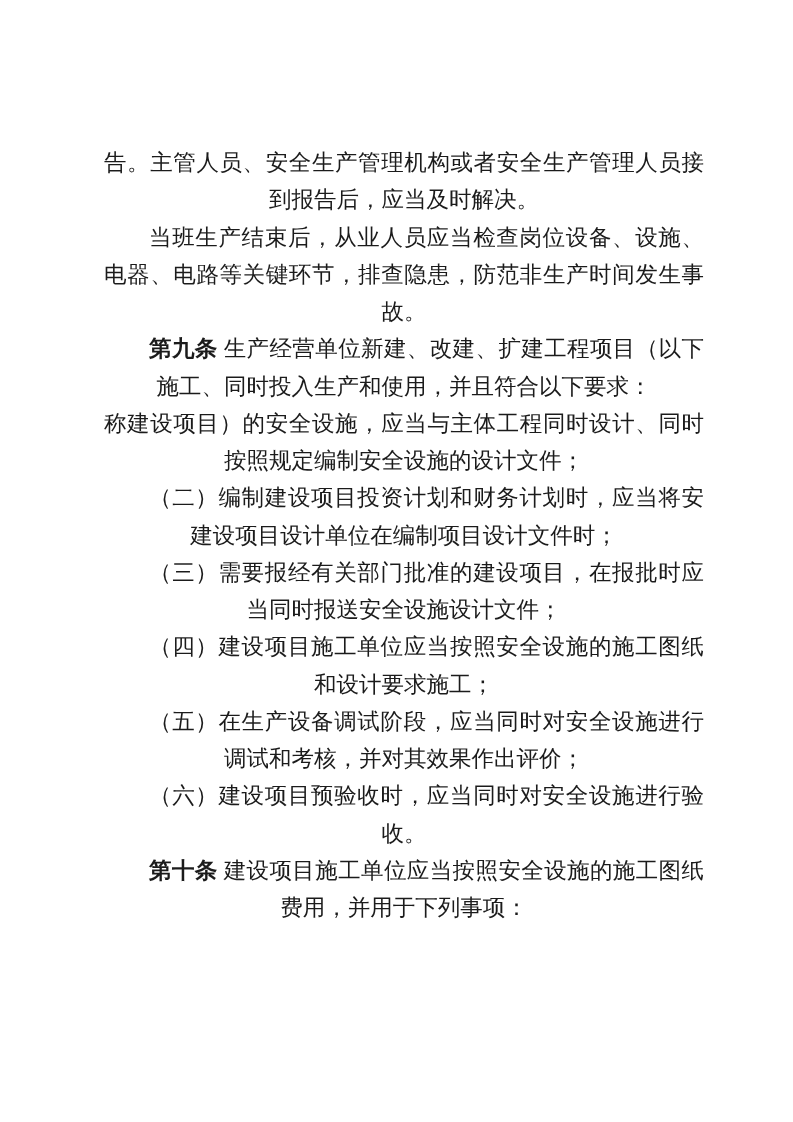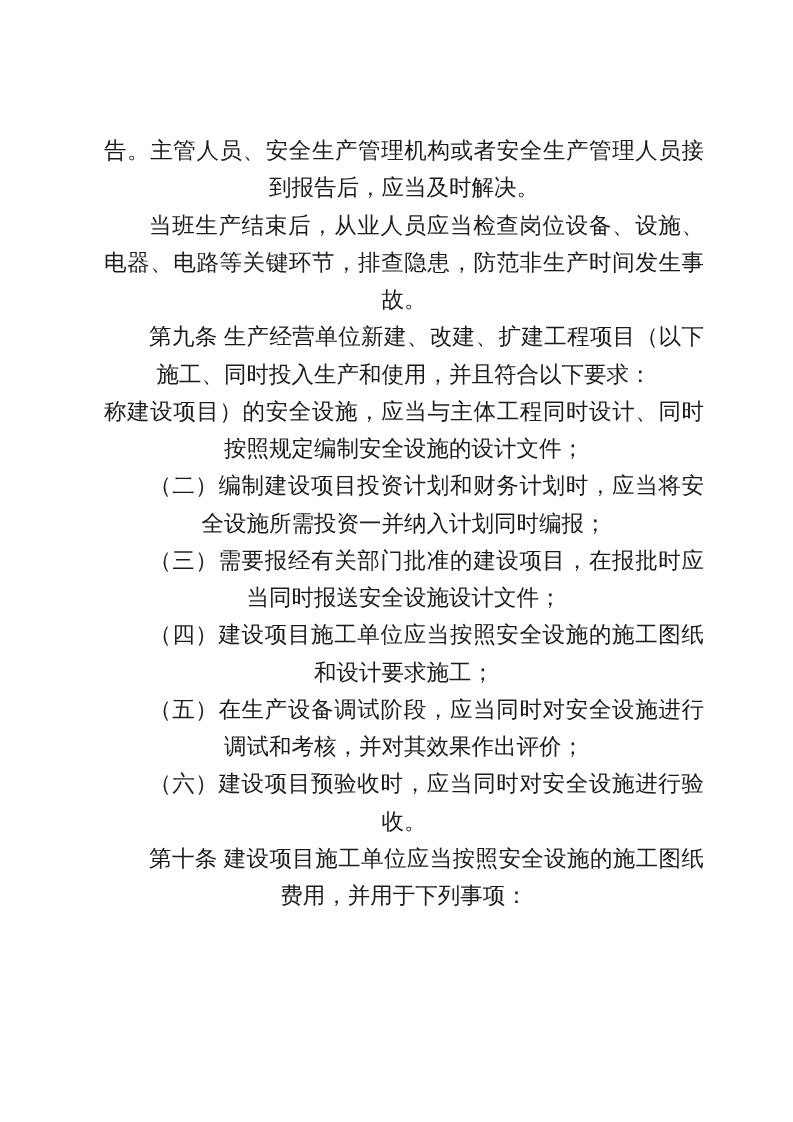--- a/index.html
+++ b/index.html
@@ -11,60 +11,60 @@
     position: relative;
     width: 793px;
     height: 1122px;
     background: #ffffff;
     overflow: hidden;
     font-family: "Liberation Serif", serif;
   }
   .doc-body {
     position: absolute;
     left: 104px;
-    top: 132px;
+    top: 144px;
     width: 600px;
     color: #1b1b1b;
   }
   .line {
     font-size: 22.5px;
     line-height: 37.25px;
     height: 37.25px;
     text-align: center;
     letter-spacing: 0;
   }
   .line.fill {
     text-align: justify;
     text-align-last: justify;
     text-justify: inter-character;
   }
   .line.indent {
     padding-left: 45px;
   }
   .line strong {
-    font-weight: normal;
+    font-weight: bold;
     font-family: "Liberation Sans", sans-serif;
   }
 </style>
 </head>
 <body>
 
 <div class="page">
   <div class="doc-body">
       <div class="line fill"><span>告。主管人员、安全生产管理机构或者安全生产管理人员接</span></div>
       <div class="line"><span>到报告后，应当及时解决。</span></div>
       <div class="line fill indent"><span>当班生产结束后，从业人员应当检查岗位设备、设施、</span></div>
       <div class="line fill"><span>电器、电路等关键环节，排查隐患，防范非生产时间发生事</span></div>
       <div class="line"><span>故。</span></div>
       <div class="line fill indent"><strong>第九条</strong><span> 生产经营单位新建、改建、扩建工程项目（以下</span></div>
       <div class="line"><span>施工、同时投入生产和使用，并且符合以下要求：</span></div>
       <div class="line fill"><span>称建设项目）的安全设施，应当与主体工程同时设计、同时</span></div>
       <div class="line"><span>按照规定编制安全设施的设计文件；</span></div>
       <div class="line fill indent"><span>（二）编制建设项目投资计划和财务计划时，应当将安</span></div>
-      <div class="line"><span>全设施所需投资一并纳入计划同时编报；</span></div>
+      <div class="line"><span>建设项目设计单位在编制项目设计文件时；</span></div>
       <div class="line fill indent"><span>（三）需要报经有关部门批准的建设项目，在报批时应</span></div>
       <div class="line"><span>当同时报送安全设施设计文件；</span></div>
       <div class="line fill indent"><span>（四）建设项目施工单位应当按照安全设施的施工图纸</span></div>
       <div class="line"><span>和设计要求施工；</span></div>
       <div class="line fill indent"><span>（五）在生产设备调试阶段，应当同时对安全设施进行</span></div>
       <div class="line"><span>调试和考核，并对其效果作出评价；</span></div>
       <div class="line fill indent"><span>（六）建设项目预验收时，应当同时对安全设施进行验</span></div>
       <div class="line"><span>收。</span></div>
       <div class="line fill indent"><strong>第十条</strong><span> 建设项目施工单位应当按照安全设施的施工图纸</span></div>
       <div class="line"><span>费用，并用于下列事项：</span></div>

